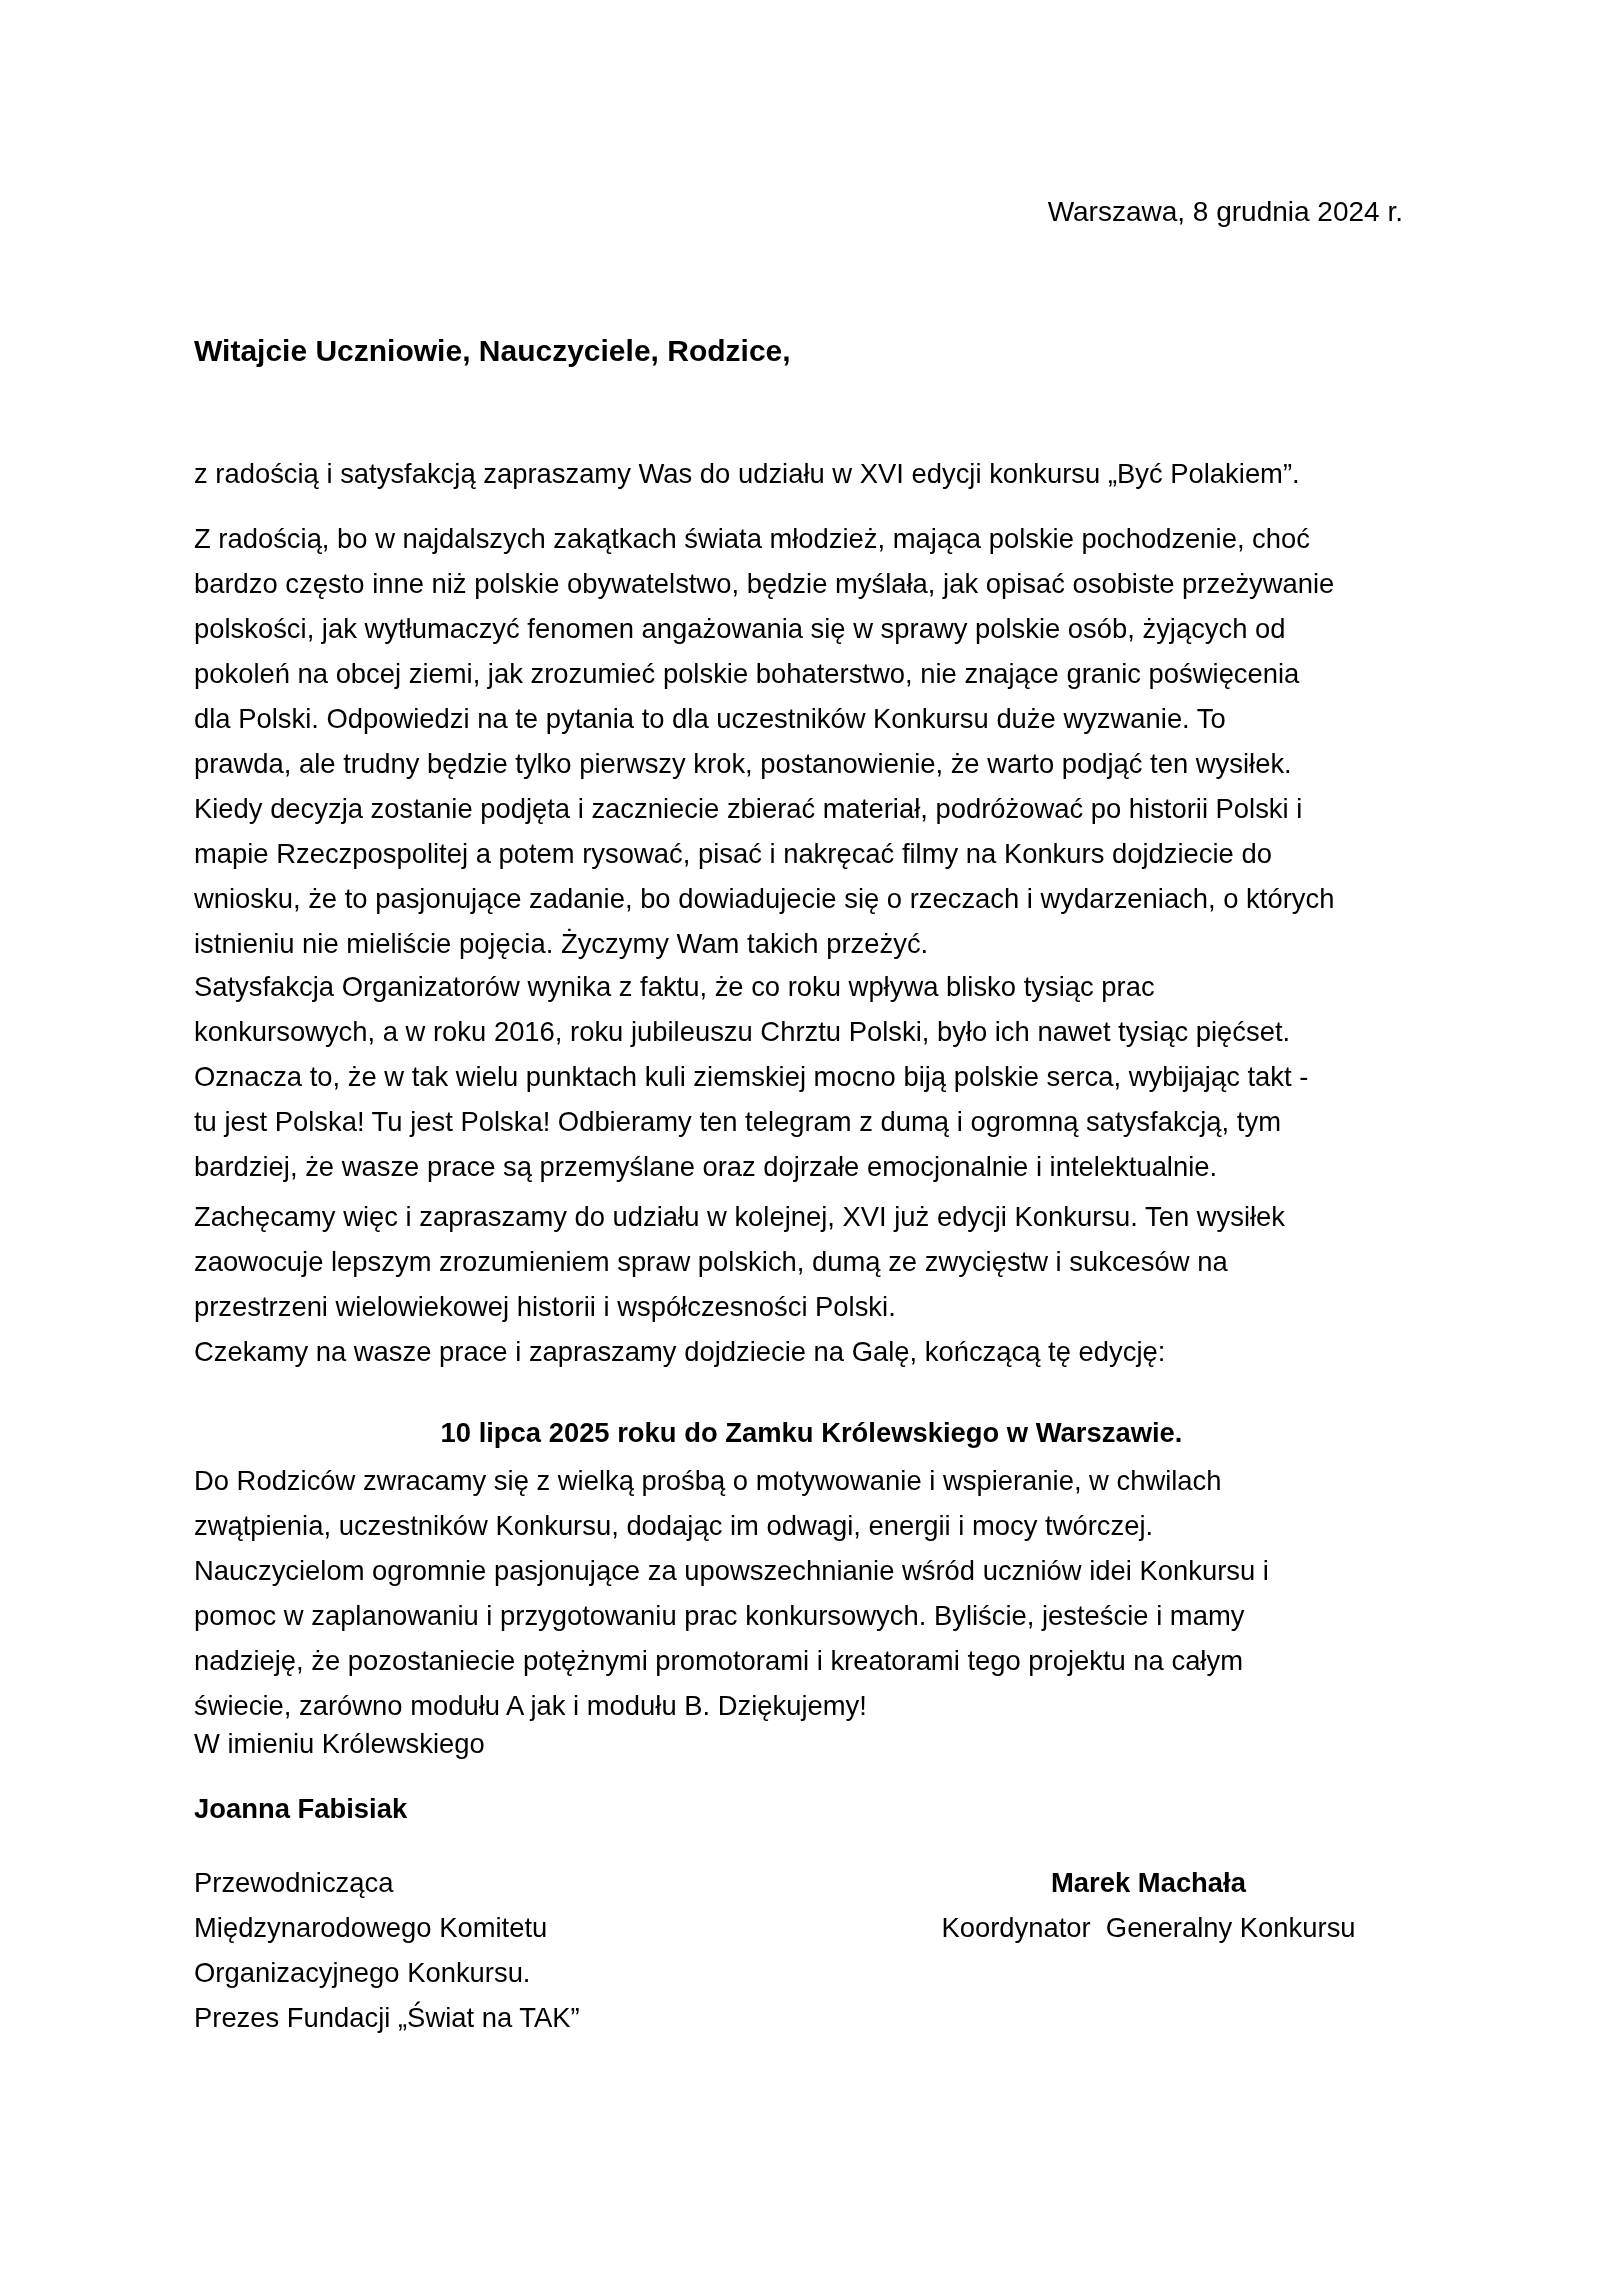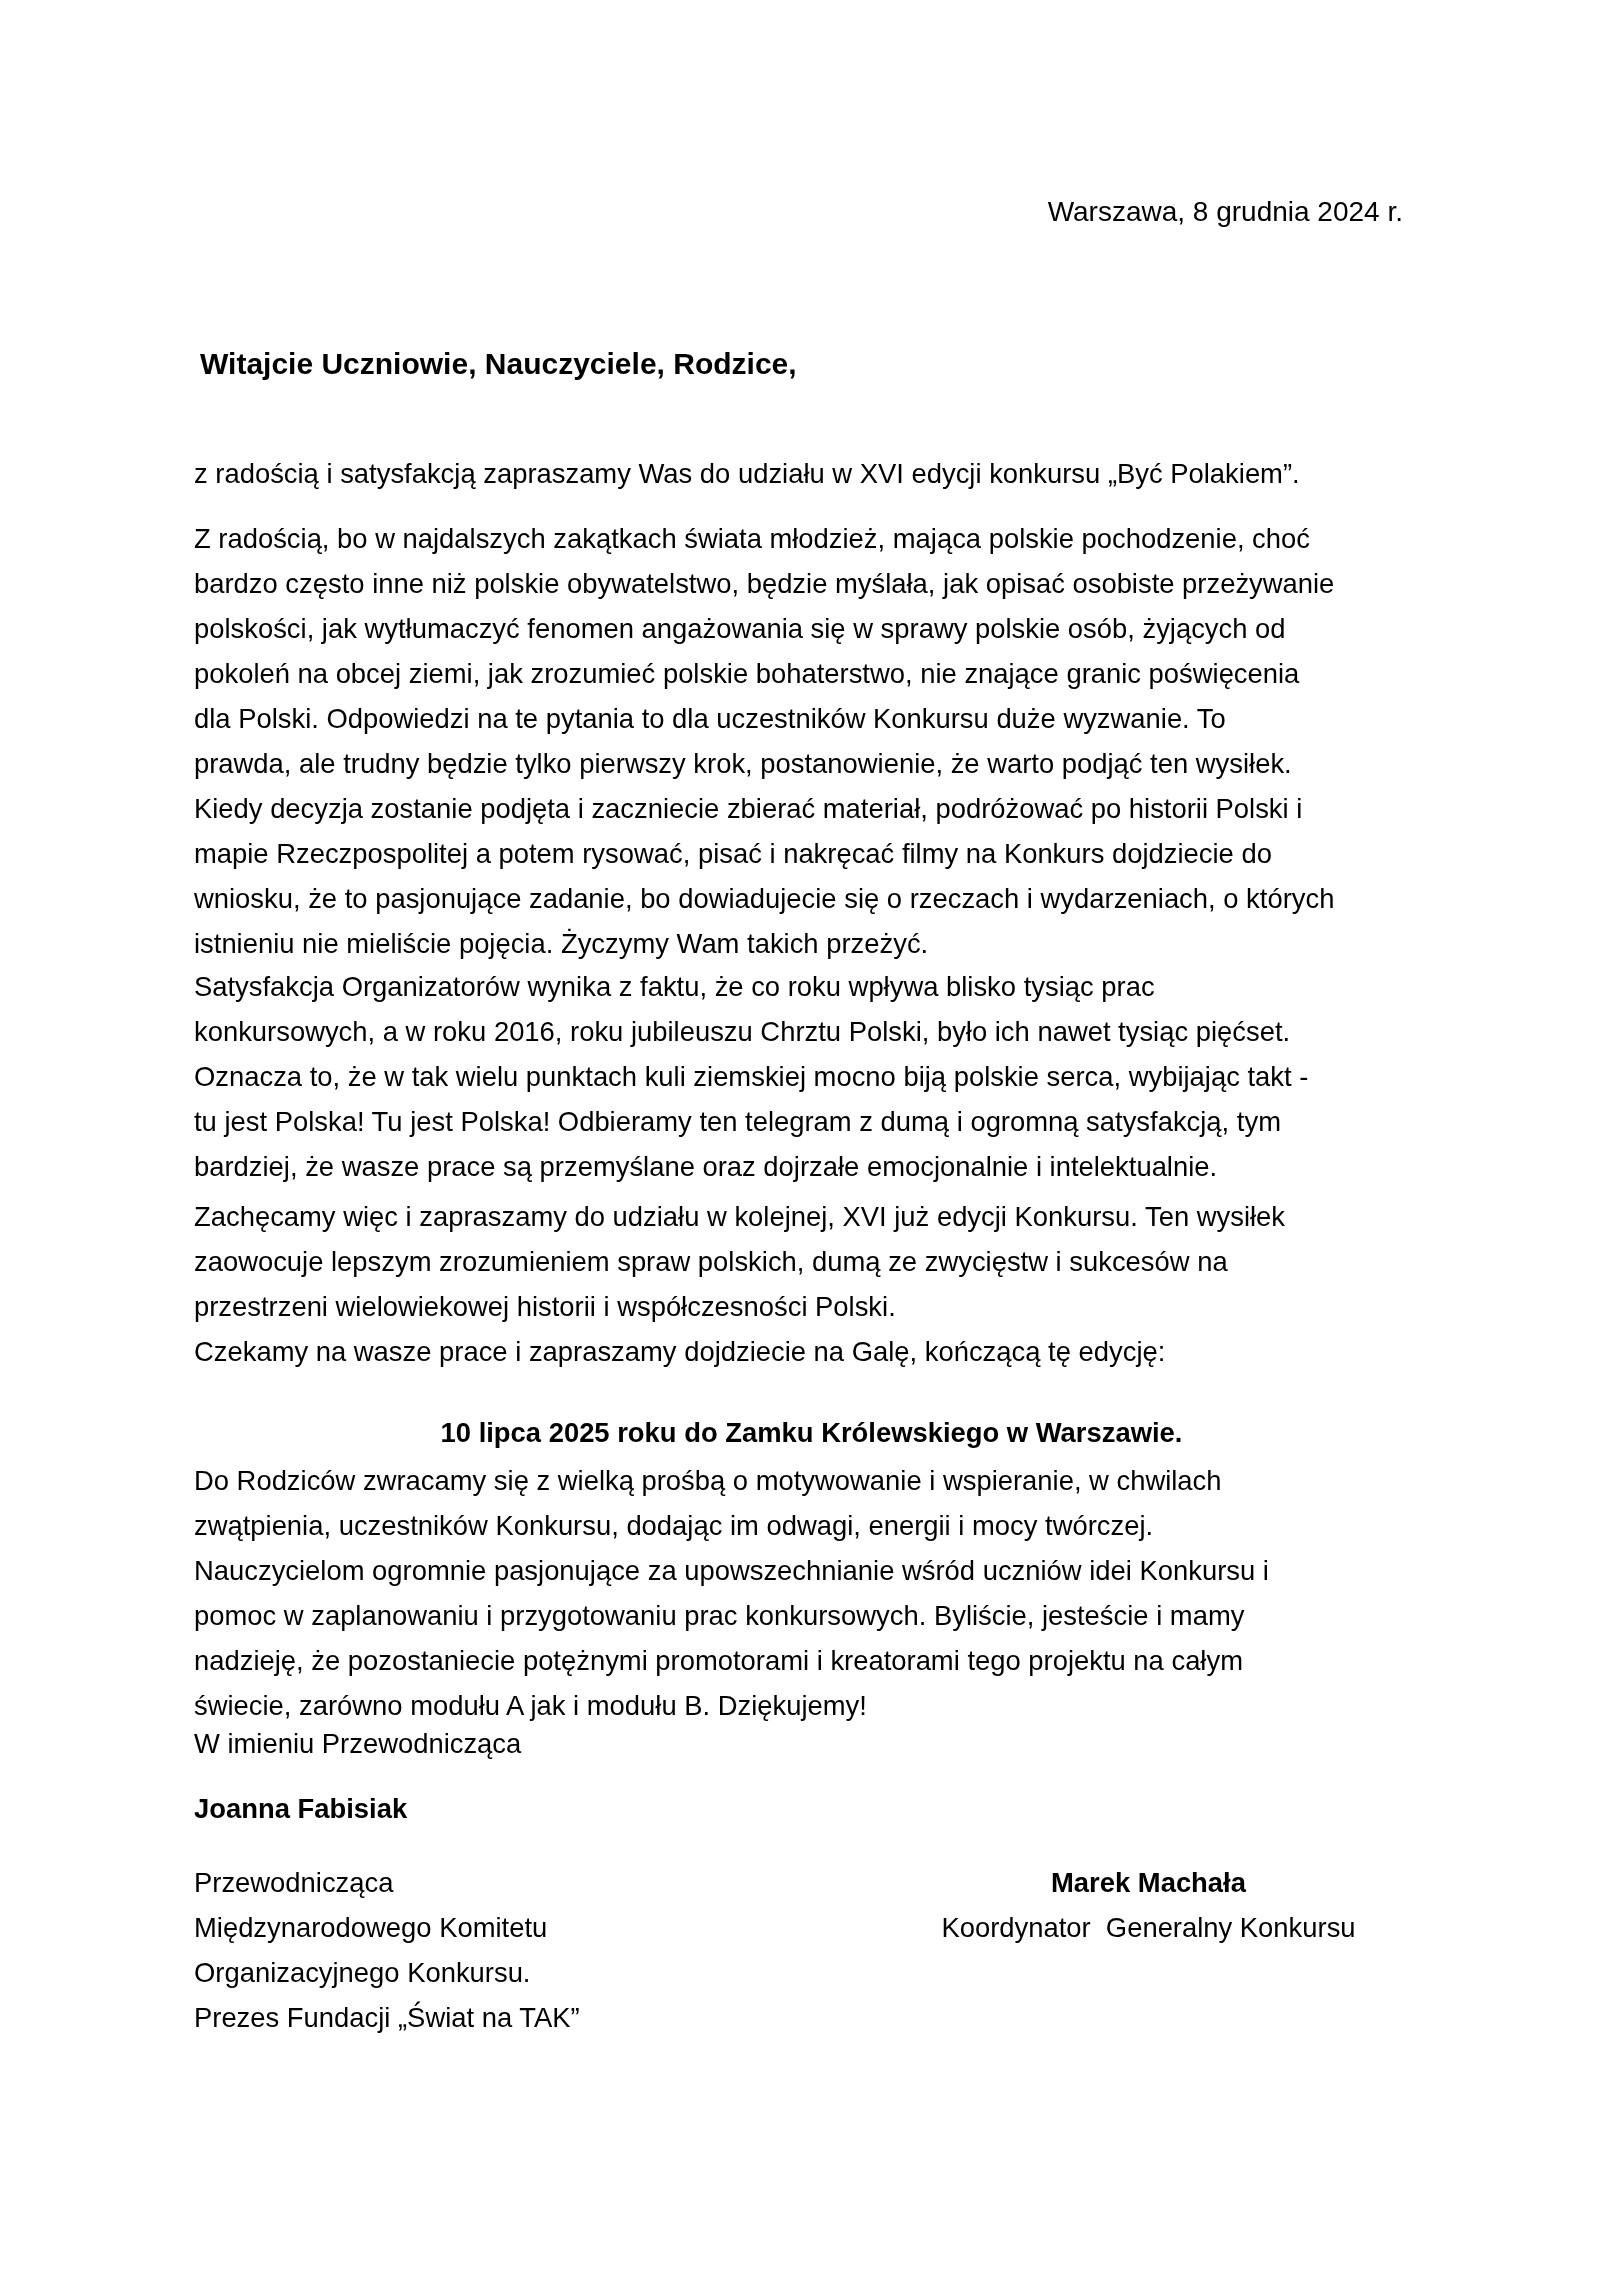--- a/index.html
+++ b/index.html
@@ -26,26 +26,25 @@
       position: absolute;
       top: 192px;
       right: 218px;
       font-size: 28px;
       line-height: 39px;
       white-space: nowrap;
     }
     .greeting {
       position: absolute;
       left: 194px;
-      top: 342px;
+      top: 329px;
       font-size: 30px;
       font-weight: bold;
       line-height: 43px;
       white-space: nowrap;
-      margin-left: 6px;
     }
     .body-text {
       position: absolute;
       left: 194px;
       width: 1235px;
       font-size: 27.4px;
       line-height: 45px;
     }
     .line {
       display: block;
@@ -157,21 +156,21 @@
 
   <div class="body-text p4">
     <span class="line">Do Rodziców zwracamy się z wielką prośbą o motywowanie i wspieranie, w chwilach</span>
     <span class="line">zwątpienia, uczestników Konkursu, dodając im odwagi, energii i mocy twórczej.</span>
     <span class="line">Nauczycielom ogromnie pasjonujące za upowszechnianie wśród uczniów idei Konkursu  i</span>
     <span class="line">pomoc w zaplanowaniu i przygotowaniu prac konkursowych. Byliście, jesteście i mamy</span>
     <span class="line">nadzieję, że pozostaniecie potężnymi promotorami i kreatorami tego projektu na całym</span>
     <span class="line">świecie, zarówno modułu A jak i modułu B. Dziękujemy!</span>
   </div>
 
-  <div class="closing">W imieniu Przewodnicząca</div>
+  <div class="closing">W imieniu Królewskiego</div>
 
   <div class="signer-left-name">Joanna Fabisiak</div>
 
   <div class="signer-left-title">
     <span class="line">Przewodnicząca</span>
     <span class="line">Międzynarodowego Komitetu</span>
     <span class="line">Organizacyjnego Konkursu.</span>
     <span class="line">Prezes Fundacji „Świat na TAK”</span>
   </div>
 

